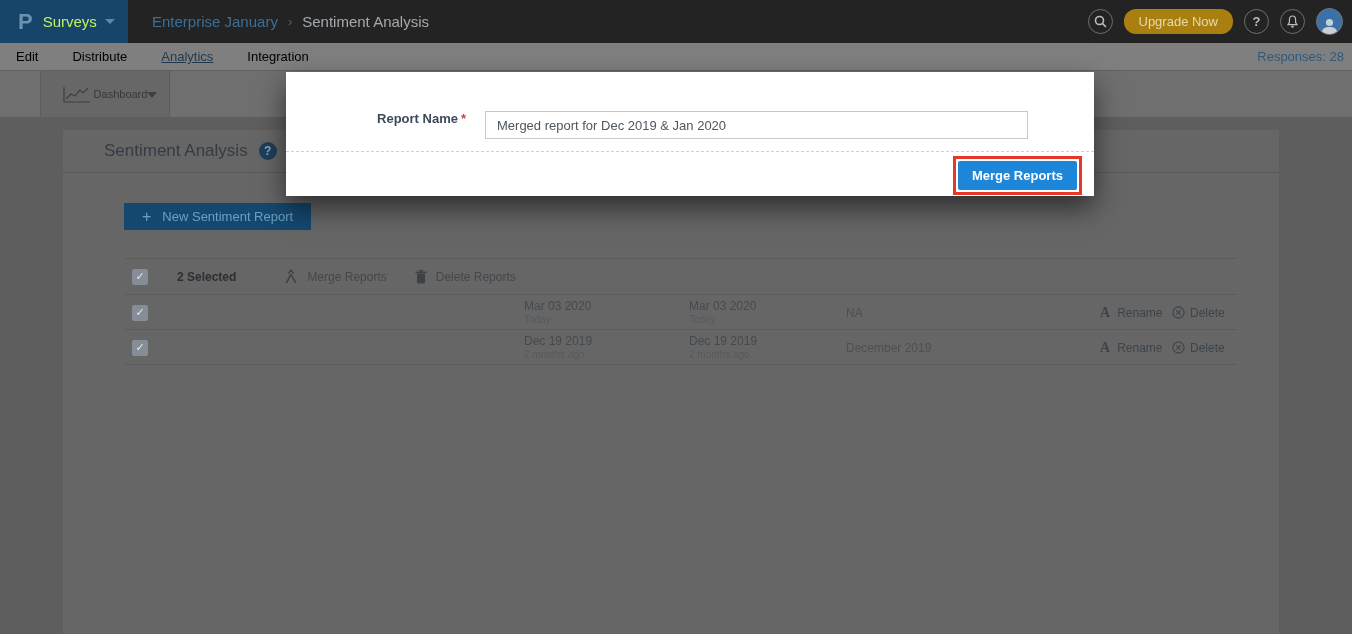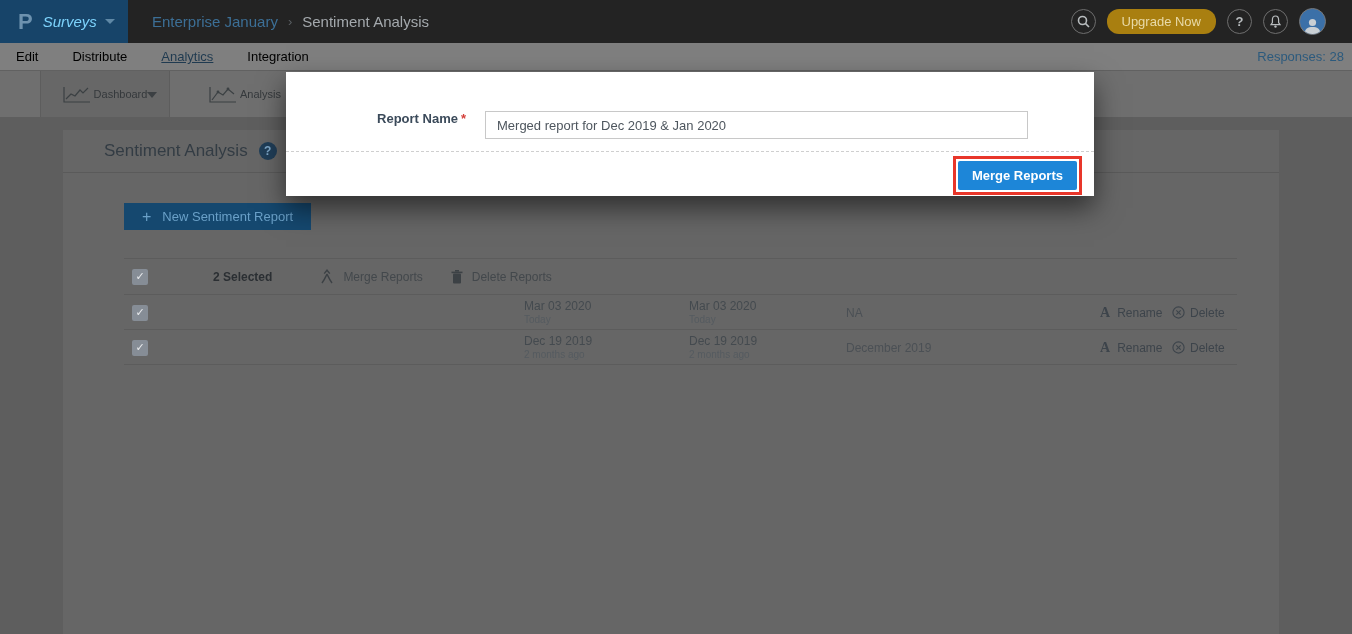--- a/index.html
+++ b/index.html
@@ -6,27 +6,27 @@
   html,body { margin:0; padding:0; }
   body {
     width:1352px; height:634px; position:relative; overflow:hidden;
     font-family:"Liberation Sans", sans-serif; background:#5e5e5e;
   }
 
   
   .topbar { position:absolute; top:0; left:0; right:0; height:43px; background:#232323; display:flex; align-items:center; z-index:2; }
   .brand { width:128px; height:43px; background:#174469; display:flex; align-items:center; padding-left:18px; }
   .brand-logo { color:#6d92af; font-size:22px; font-weight:bold; margin-right:10px; }
-  .brand-name { color:#7dd3fc; font-size:15px;font-style:italic; }
+  .brand-name { color:#bef264; font-size:15px; }
   .caret-down { width:0; height:0; border-left:5px solid transparent; border-right:5px solid transparent; border-top:5px solid #5f88a6; margin-left:8px; }
   .breadcrumb { margin-left:24px; font-size:15px; display:flex; gap:10px; align-items:center; }
   .crumb-parent { color:#3c6f96; }
   .crumb-sep { color:#5a5f63; font-size:13px; }
   .crumb-current { color:#a4a9ad; }
-  .topbar-right { margin-left:auto; display:flex; align-items:center; gap:11px; padding-right:26px; }
+  .topbar-right { margin-left:auto; display:flex; align-items:center; gap:11px; padding-right:9px; }
   .circle-btn { width:25px; height:25px; border:1px solid #6e6e6e; border-radius:50%; display:flex; align-items:center; justify-content:center; color:#b8bcbe; font-size:13px; font-weight:bold; background:transparent; }
   .upgrade-btn { background:#a97f10; color:#e8daa8; font-size:13px; padding:5px 15px; border-radius:12px; border:none; }
   .avatar { width:27px; height:27px; border-radius:50%; background:#3b70a8; border:1px solid #777; overflow:hidden; display:flex; align-items:flex-end; justify-content:center; }
 
   
   .navbar2 { position:absolute; top:43px; left:0; right:0; height:27px; background:#7f7f7f; display:flex; align-items:center; font-size:13px; padding:0 8px 0 16px; gap:34px; z-index:2; }
   .nav-item { color:#000000; cursor:default; }
   .nav-item.active { color:#1f3a50; text-decoration:underline; }
   .responses { margin-left:auto; color:#2c5a7d; }
 
@@ -43,21 +43,21 @@
   .card-header { height:43px; border-bottom:1px solid #5a5a5a; display:flex; align-items:center; padding-left:41px; gap:11px; }
   .page-title { font-size:17px; color:#333c44; }
   .help-circle { width:18px; height:18px; border-radius:50%; background:#203e58; color:#7fa8c9; font-size:12px; font-weight:bold; display:flex; align-items:center; justify-content:center; }
   .new-report-btn { position:absolute; left:61px; top:73px; background:#15486f; color:#6aa0c8; font-size:13px; padding:0 18px; height:27px; border:none; display:flex; gap:11px; align-items:center; }
   .plus-glyph { font-size:16px; }
 
   
   .table { position:absolute; left:61px; top:128px; width:1113px; font-size:12px; }
   .sel-row { height:37px; border-top:1px solid #5c5c5c; border-bottom:1px solid #5c5c5c; display:flex; align-items:center; }
   .checkbox { width:16px; height:16px; background:#868d96; border-radius:2px; color:#e9ebed; font-size:11px; display:flex; align-items:center; justify-content:center; }
-  .sel-count { margin-left:65px; font-weight:bold; color:#2b2f33;text-align:center; }
+  .sel-count { margin-left:29px; font-weight:bold; color:#2b2f33;text-align:center; }
   .bulk-action { display:flex; align-items:center; gap:9px; color:#43484c; }
   .bulk-merge { margin-left:48px; }
   .bulk-delete { margin-left:28px; }
   .report-row { height:35px; border-bottom:1px solid #5c5c5c; position:relative; }
   .cell { position:absolute; top:0; height:35px; display:flex; align-items:center; }
   .cell-check { left:8px; }
   .cell-name { left:56px; color:#374652; }
   .cell-created { left:400px; }
   .cell-modified { left:565px; }
   .date-block { line-height:12px; }
@@ -134,29 +134,20 @@
 
 <div class="toolbar">
   <div class="tool-tab tab-dashboard">
     <svg width="28" height="17" viewBox="0 0 28 17">
         <polyline points="1,1 1,16 27,16" fill="none" stroke="#3b4043" stroke-width="1.2"></polyline>
         <polyline points="3,13 8,8 12,10 17,4 20,7 25,2" fill="none" stroke="#3b4043" stroke-width="1.2"></polyline>
       </svg>
     <span class="tab-label">Dashboard</span>
     <span class="tab-caret"></span>
   </div>
-  <div class="tool-tab tab-analysis">
-    <svg width="28" height="17" viewBox="0 0 28 17">
-        <polyline points="1,1 1,16 27,16" fill="none" stroke="#3b4043" stroke-width="1.2"></polyline>
-        <polyline points="3,14 9,6 14,9 19,3 25,8" fill="none" stroke="#3b4043" stroke-width="1.2"></polyline>
-        <circle cx="9" cy="6" r="1.4" fill="#3b4043"></circle>
-        <circle cx="19" cy="3" r="1.4" fill="#3b4043"></circle>
-      </svg>
-    <span class="tab-label">Analysis</span>
-  </div>
 </div>
 
 <div class="card">
   <div class="card-header">
     <span class="page-title">Sentiment Analysis</span>
     <span class="help-circle">?</span>
   </div>
 
   <button class="new-report-btn">
     <span class="plus-glyph">+</span>

